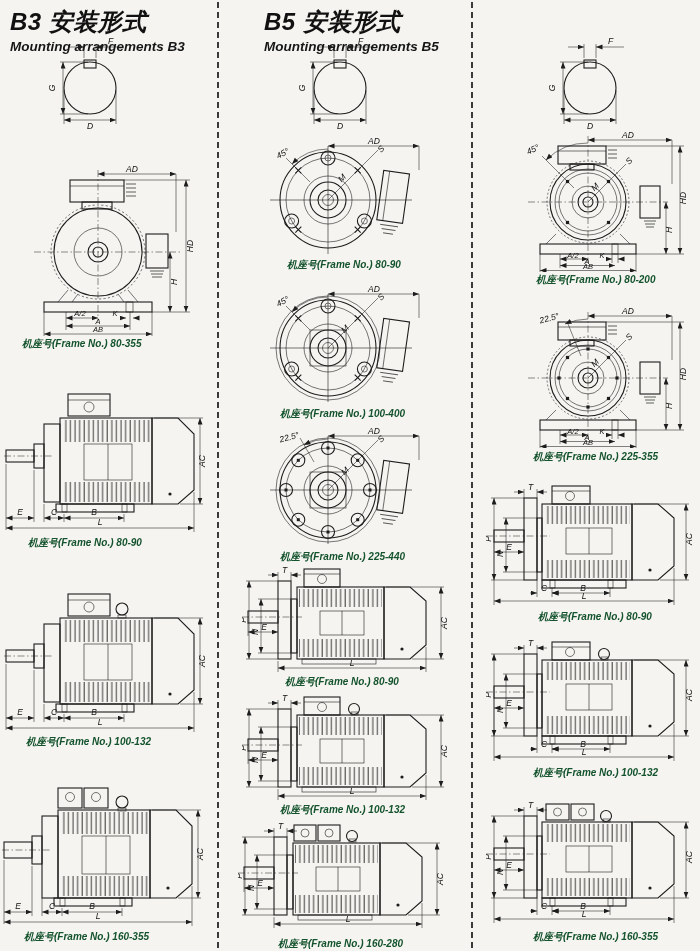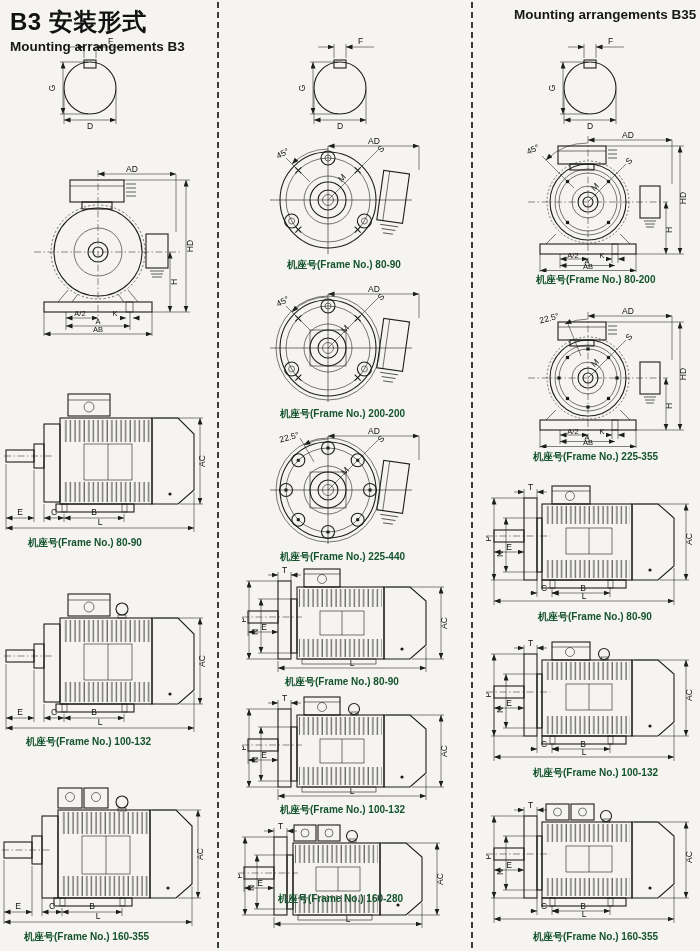--- a/index.html
+++ b/index.html
@@ -1,17 +1,17 @@
 <!DOCTYPE html>
 <html><head>
 <meta charset="utf-8">
 <style>
   html,body{margin:0;padding:0;}
   .page{position:relative;width:700px;height:951px;background:#f5f4f0;overflow:hidden;
-        font-family:"Liberation Sans",sans-serif;color:#1d1d1d;}
+        font-family:"Liberation Sans",sans-serif;color:#1d1d1d;font-style:italic;}
   .divider{position:absolute;top:2px;height:946px;width:0;border-left:2px dashed #3a3a3a;}
   .col-header{position:absolute;}
   .title{font-size:24px;font-weight:800;letter-spacing:0.5px;color:#111;}
   .subtitle{font-size:13.5px;font-weight:600;margin-top:1px;color:#161616;}
   .fig{position:absolute;}
   .cap{position:absolute;font-size:10px;font-weight:700;white-space:nowrap;color:#14532d;}
   svg .s{stroke:#1d1d1d;fill:none;stroke-width:1.1;}
   svg .s2{stroke:#1d1d1d;fill:none;stroke-width:0.6;}
   svg .dim{stroke:#1d1d1d;fill:none;stroke-width:0.55;}
   svg .cl{stroke:#1d1d1d;fill:none;stroke-width:0.5;stroke-dasharray:7 2.5 1.5 2.5;}
@@ -39,23 +39,26 @@
 </svg>
 
 <div class="divider" style="left:217px"></div>
 <div class="divider" style="left:471px"></div>
 
 <div class="col-header" style="left:10px;top:6px">
   <div class="title">B3 安装形式</div>
   <div class="subtitle">Mounting arrangements B3</div>
 </div>
 
+<div class="col-header" style="left:264px;top:6px">
+  <div class="title">B5 安装形式</div>
+  <div class="subtitle">Mounting arrangements B5</div>
+</div>
 
 <div class="col-header" style="left:514px;top:6px">
-  <div class="subtitle">Mounting arrangements B35</div>
 </div>
 
 <svg class="fig" style="left:30px;top:34px" width="115" height="96" viewBox="0 0 115 96">
   <defs>
         <pattern id="h1" width="4.5" height="4.5" patternUnits="userSpaceOnUse" patternTransform="rotate(45)">
           <line x1="0" y1="0" x2="0" y2="4.5" stroke="#1d1d1d" stroke-width="1"></line>
         </pattern>
       </defs>
   <circle class="s" cx="60" cy="54" r="26" fill="url(#h1)"></circle>
   <rect class="s" x="54" y="26" width="12" height="8" fill="#f5f4f0"></rect>
@@ -153,20 +156,21 @@
   <line class="dim" x1="54" y1="154" x2="86" y2="154" marker-start="url(#ar)" marker-end="url(#ar)"></line>
   <text class="t7" x="68" y="151.5" text-anchor="middle">A/2</text>
   <line class="dim" x1="108" y1="154" x2="114" y2="154" marker-end="url(#ar)"></line>
   <line class="dim" x1="127" y1="154" x2="121" y2="154" marker-end="url(#ar)"></line>
   <text class="t7" x="103" y="151.5" text-anchor="middle">K</text>
   <line class="dim" x1="54" y1="162" x2="118" y2="162" marker-start="url(#ar)" marker-end="url(#ar)"></line>
   <text class="t7" x="86" y="159.5" text-anchor="middle">A</text>
   <line class="dim" x1="32" y1="170" x2="140" y2="170" marker-start="url(#ar)" marker-end="url(#ar)"></line>
   <text class="t7" x="86" y="167.5" text-anchor="middle">AB</text>
 </svg>
+<div class="cap" style="left:22px;top:337px">机座号(Frame No.) 80-355</div>
 
 <svg class="fig" style="left:4px;top:392px" width="205" height="142" viewBox="0 0 205 142">
   <line class="cl" x1="0" y1="64" x2="48" y2="64"></line>
   <rect class="s" x="2" y="58" width="28" height="12"></rect>
   <rect class="s" x="30" y="52" width="10" height="24"></rect>
   <rect class="s" x="40" y="32" width="16" height="78"></rect>
   <rect class="s" x="56" y="26" width="92" height="86"></rect>
   <rect x="58" y="28" width="88" height="22" fill="url(#vf)"></rect>
   <rect x="58" y="90" width="88" height="20" fill="url(#vf)"></rect>
   <rect class="s2" x="80" y="52" width="48" height="36" fill="#f5f4f0"></rect>
@@ -344,21 +348,21 @@
   <line class="dim" x1="167" y1="10" x2="167" y2="34"></line>
   <text x="122" y="8" text-anchor="middle">AD</text>
   <path class="dim" d="M76 13 A51 51 0 0 0 40 28" marker-end="url(#ar)"></path>
   <line class="dim" x1="58" y1="46" x2="34" y2="22"></line>
   <text transform="rotate(-28 32 20)" x="32" y="20" text-anchor="middle">45°</text>
   <line class="dim" x1="76" y1="64" x2="110" y2="30"></line>
   <text transform="rotate(-45 95 47)" x="95" y="47" text-anchor="middle">M</text>
   <line class="dim" x1="110" y1="30" x2="126" y2="14"></line>
   <text transform="rotate(-45 131 15)" x="131" y="15" text-anchor="middle">S</text>
 </svg>
-<div class="cap" style="left:280px;top:407px">机座号(Frame No.) 200-200</div>
+<div class="cap" style="left:280px;top:407px">机座号(Frame No.) 100-400</div>
 
 <svg class="fig" style="left:252px;top:426px" width="175" height="122" viewBox="0 0 175 122">
   <line class="s2" x1="76" y1="10" x2="76" y2="118" stroke-width="0.45"></line>
   <line class="s2" x1="18" y1="64" x2="160" y2="64" stroke-width="0.45"></line>
   <circle class="s2" cx="76" cy="64" r="52"></circle>
   <circle class="s" cx="76" cy="64" r="48"></circle>
   <circle class="s2" cx="76" cy="64" r="42"></circle>
   <circle class="s2" cx="76" cy="64" r="24"></circle>
   <circle class="s" cx="76" cy="64" r="18"></circle>
   <rect class="s2" x="58" y="46" width="36" height="36"></rect>
@@ -523,21 +527,21 @@
   <text x="22" y="63.5" text-anchor="middle">E</text>
   <line class="dim" x1="144" y1="21" x2="202" y2="21"></line>
       <line class="dim" x1="170" y1="93" x2="202" y2="93"></line>
   <line class="dim" x1="199" y1="21" x2="199" y2="93" marker-start="url(#ar)" marker-end="url(#ar)"></line>
   <text transform="rotate(-90 205 57)" x="205" y="57" text-anchor="middle">AC</text>
   <line class="dim" x1="36" y1="95" x2="36" y2="106"></line>
       <line class="dim" x1="184" y1="81" x2="184" y2="106"></line>
   <line class="dim" x1="36" y1="102" x2="184" y2="102" marker-start="url(#ar)" marker-end="url(#ar)"></line>
   <text x="110" y="99.5" text-anchor="middle">L</text>
 </svg>
-<div class="cap" style="left:278px;top:892px">机座号(Frame No.) 160-280</div>
+<div class="cap" style="left:278px;top:937px">机座号(Frame No.) 160-280</div>
 
 <svg class="fig" style="left:494px;top:132px" width="196" height="140" viewBox="0 0 196 140">
   <line class="cl" x1="94" y1="4" x2="94" y2="131"></line>
   <line class="cl" x1="34" y1="70" x2="174" y2="70"></line>
   <rect class="s" x="64" y="14" width="48" height="18"></rect>
   <line class="s2" x1="64" y1="19" x2="112" y2="19"></line>
   <path class="fin" d="M114 18h9M114 22h9M114 26h9"></path>
   <rect class="s" x="76" y="32" width="24" height="6"></rect>
   <circle class="s" cx="94" cy="70" r="38"></circle>
   <circle class="s2" cx="94" cy="70" r="41" stroke-dasharray="2 2"></circle>

